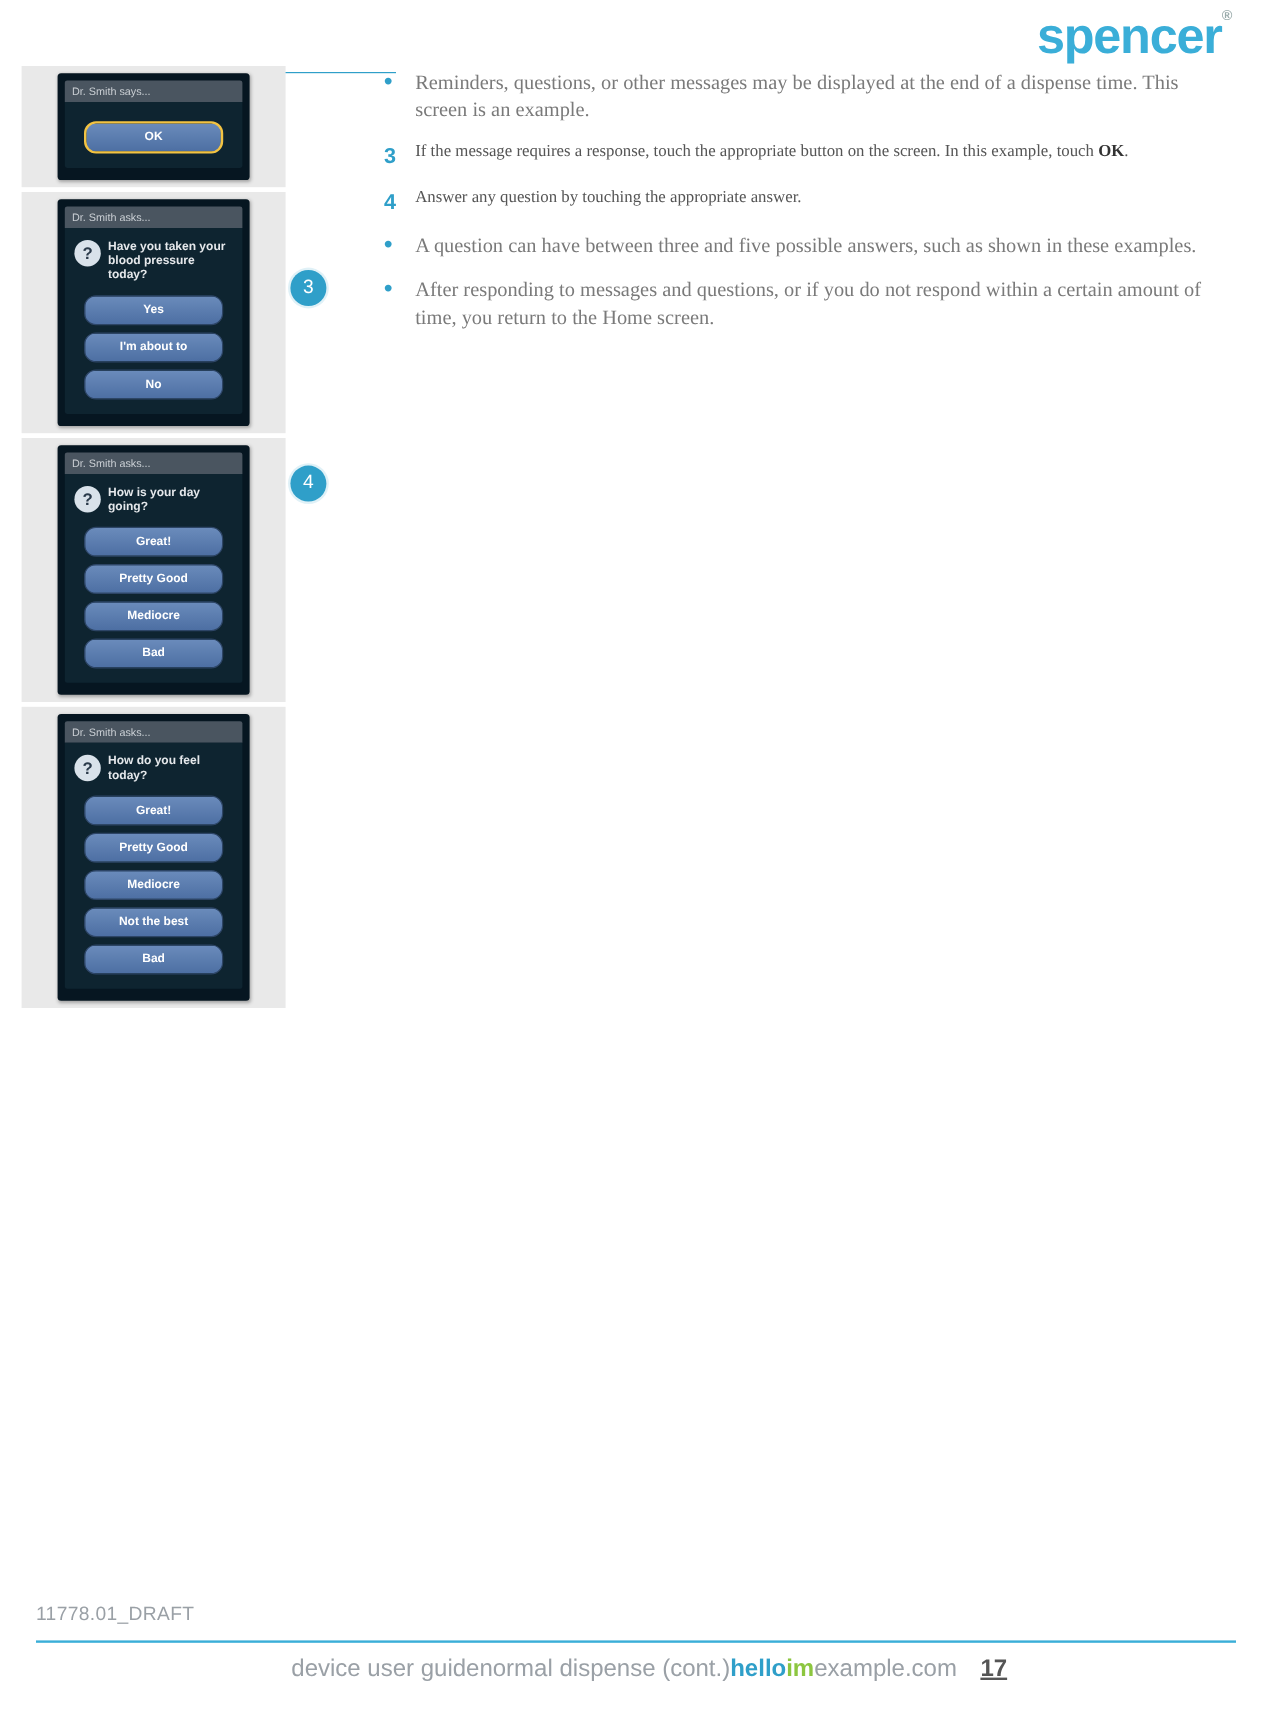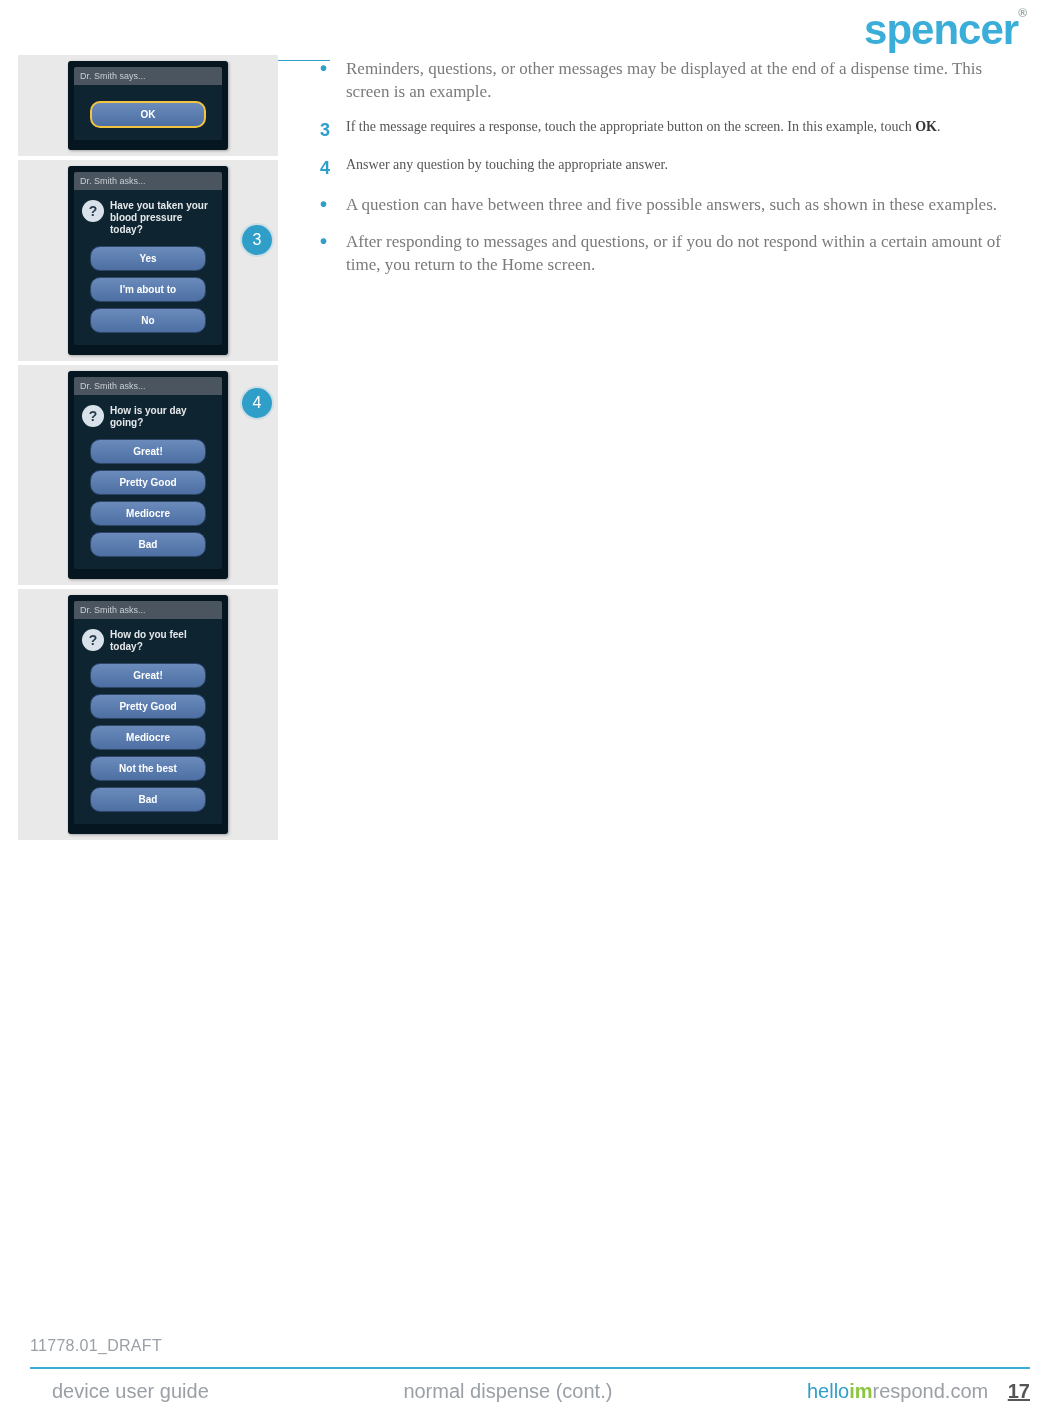--- a/index.html
+++ b/index.html
@@ -20,21 +20,21 @@
     letter-spacing: -1px;
     color: #3aaed8;
   }
   .brand sup { font-size: 12px; vertical-align: top; color: #9aa; }
 
   
   .thumbs {
     position: absolute;
     left: 18px;
     top: 55px;
-    width: 260px;
+    width: 220px;
   }
   .thumb-wrap {
     background: #e9e9e9;
     padding: 6px 22px;
     margin-bottom: 4px;
     display: flex;
     justify-content: center;
   }
   .device {
     width: 160px;
@@ -132,27 +132,27 @@
   .rule {
     position: absolute;
     left: 30px; right: 30px; bottom: 56px;
     height: 2px;
     background: #3aaed8;
   }
   .footer {
     position: absolute;
     left: 30px; right: 30px; bottom: 22px;
     display: flex;
-    justify-content: space-between;
+    justify-content: center;
     align-items: baseline;
     font-size: 20px;
     color: #9aa0a6;
     margin-left: 22px;
   }
-  .footer .url .h { color:#2f9fc9; font-weight:400; }
+  .footer .url .h { color:#2f9fc9; font-weight:700; }
   .footer .url .i { color:#8cc63f; font-weight:700; }
   .footer .url .rest { color:#9aa0a6; }
   .footer .pg { color:#555; font-weight:700; margin-left:14px;text-decoration:underline; }
   .leader {
     position:absolute;
     border-top: 1px solid #2f9fc9;
     height:0;
   }
 </style>
 </head>
@@ -262,16 +262,16 @@
   </div>
 
 </div>
 
 <div class="draft-line">11778.01_DRAFT</div>
 <div class="rule"></div>
 <div class="footer">
   <div>device user guide</div>
   <div>normal dispense (cont.)</div>
   <div class="url">
-    <span class="h">hello</span><span class="i">im</span><span class="rest">respond.com</span>
+    <span class="h">hello</span><span class="i">im</span><span class="rest">example.com</span>
     <span class="pg">17</span>
   </div>
 </div>
 
 </body></html>

